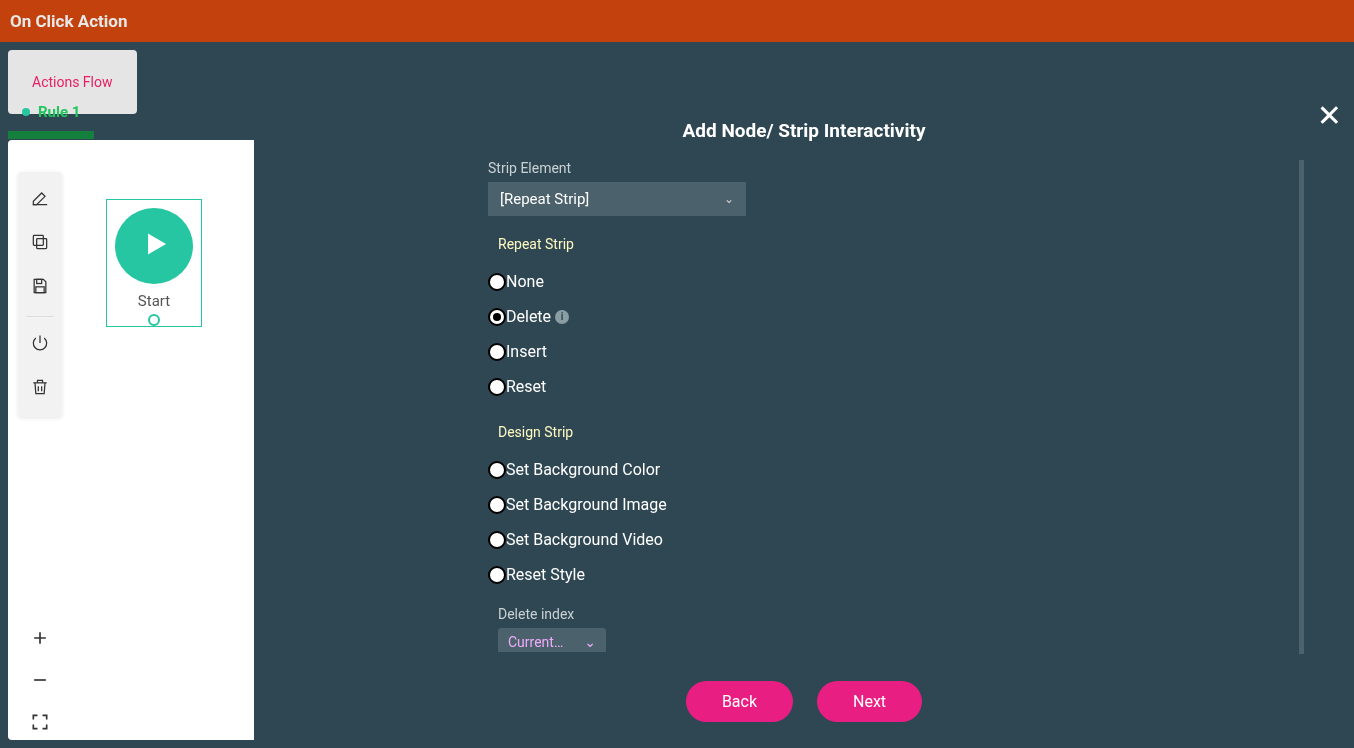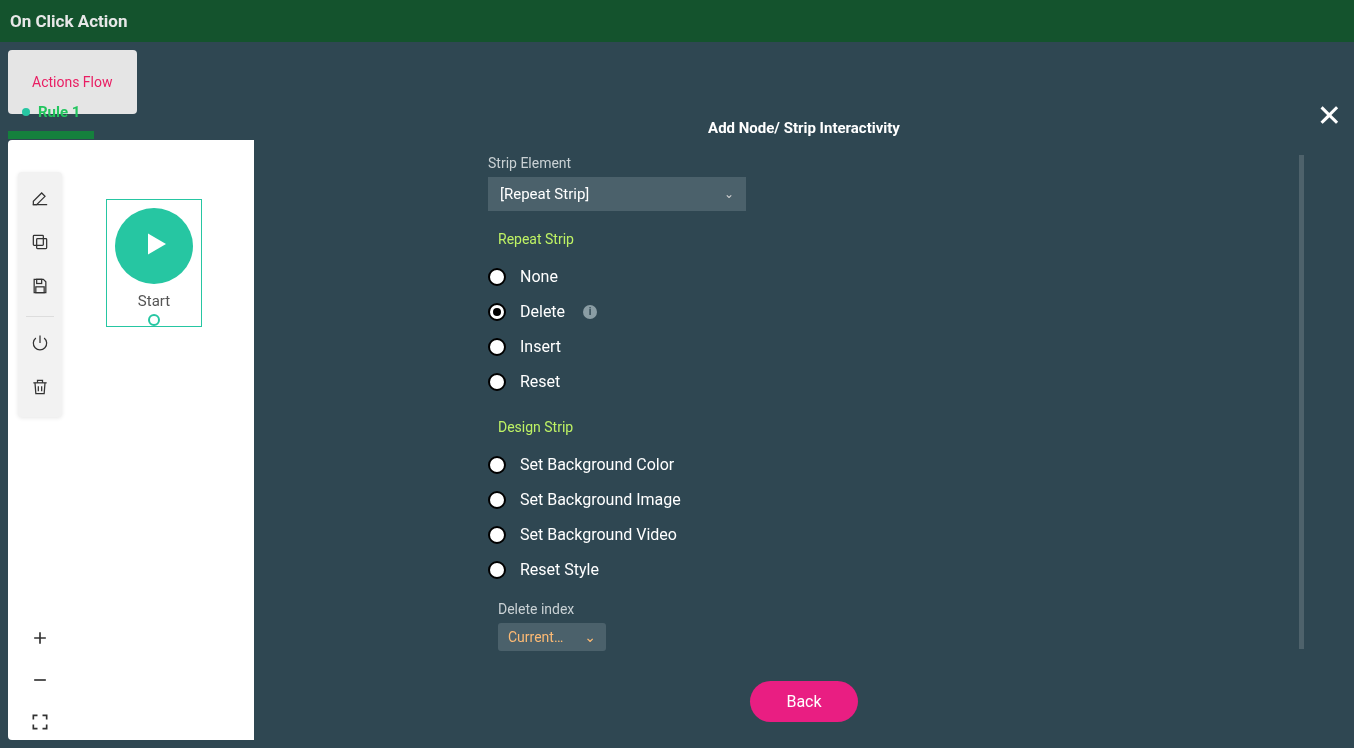--- a/index.html
+++ b/index.html
@@ -11,21 +11,21 @@
     body {
       width: 1354px;
       height: 748px;
       background: #2f4752;
       position: relative;
       overflow: hidden;
     }
     
     .header {
       height: 42px;
-      background: #14532d;
+      background: #c2410c;
       display: flex;
       align-items: center;
       padding: 0 10px;
     }
     .header-title {
       color: #e8e8e8;
       font-size: 17px;
       font-weight: 700;
     }
     
@@ -186,21 +186,21 @@
       right: 12px;
       top: 10px;
       color: #fff;
       font-size: 30px;
       cursor: pointer;
       line-height: 1;
     }
     .modal-title {
       color: #fff;
       font-weight: 700;
-      font-size: 15px;
+      font-size: 19px;
       text-align: center;
       padding-top: 28px;
       padding-bottom: 12px;
     }
     .modal-body {
       flex: 1;
       position: relative;
       overflow: hidden;
     }
     .scroll-area {
@@ -235,28 +235,27 @@
       align-items: center;
       justify-content: space-between;
       font-size: 15px;
       cursor: pointer;
     }
     .select-box .chev {
       font-size: 12px;
       color: #d0d0d0;
     }
     .section-label {
-      color: #bef264;
+      color: #fef9c3;
       font-size: 14px;
       margin: 20px 0 12px 10px;
     }
     .radio-row {
       display: flex;
       align-items: center;
-      gap: 14px;
       padding: 8px 0;
       cursor: pointer;
     }
     .radio-outer {
       width: 18px;
       height: 18px;
       border: 2px solid #000;
       background: #fff;
       border-radius: 50%;
       display: flex;
@@ -290,21 +289,21 @@
     }
     .delete-index-wrap {
       margin-left: 10px;
     }
     .delete-index-wrap .form-label{
       margin-left: 0;
       margin-top: 14px;
     }
     .small-select {
       background: #4b616b;
-      color: #fdba74;
+      color: #f0abfc;
       padding: 6px 10px;
       border-radius: 3px;
       width: 108px;
       display: flex;
       align-items: center;
       justify-content: space-between;
       font-size: 14px;
       cursor: pointer;
     }
     .small-select .txt {
@@ -493,15 +492,16 @@
         <div class="form-label">Delete index</div>
         <div class="small-select">
           <span class="txt">Current…</span>
           <span class="chev">⌄</span>
         </div>
       </div>
     </div>
 
     <div class="modal-footer">
       <button class="pill-btn">Back</button>
+      <button class="pill-btn">Next</button>
     </div>
   </div>
 </div>
 
 </body></html>

